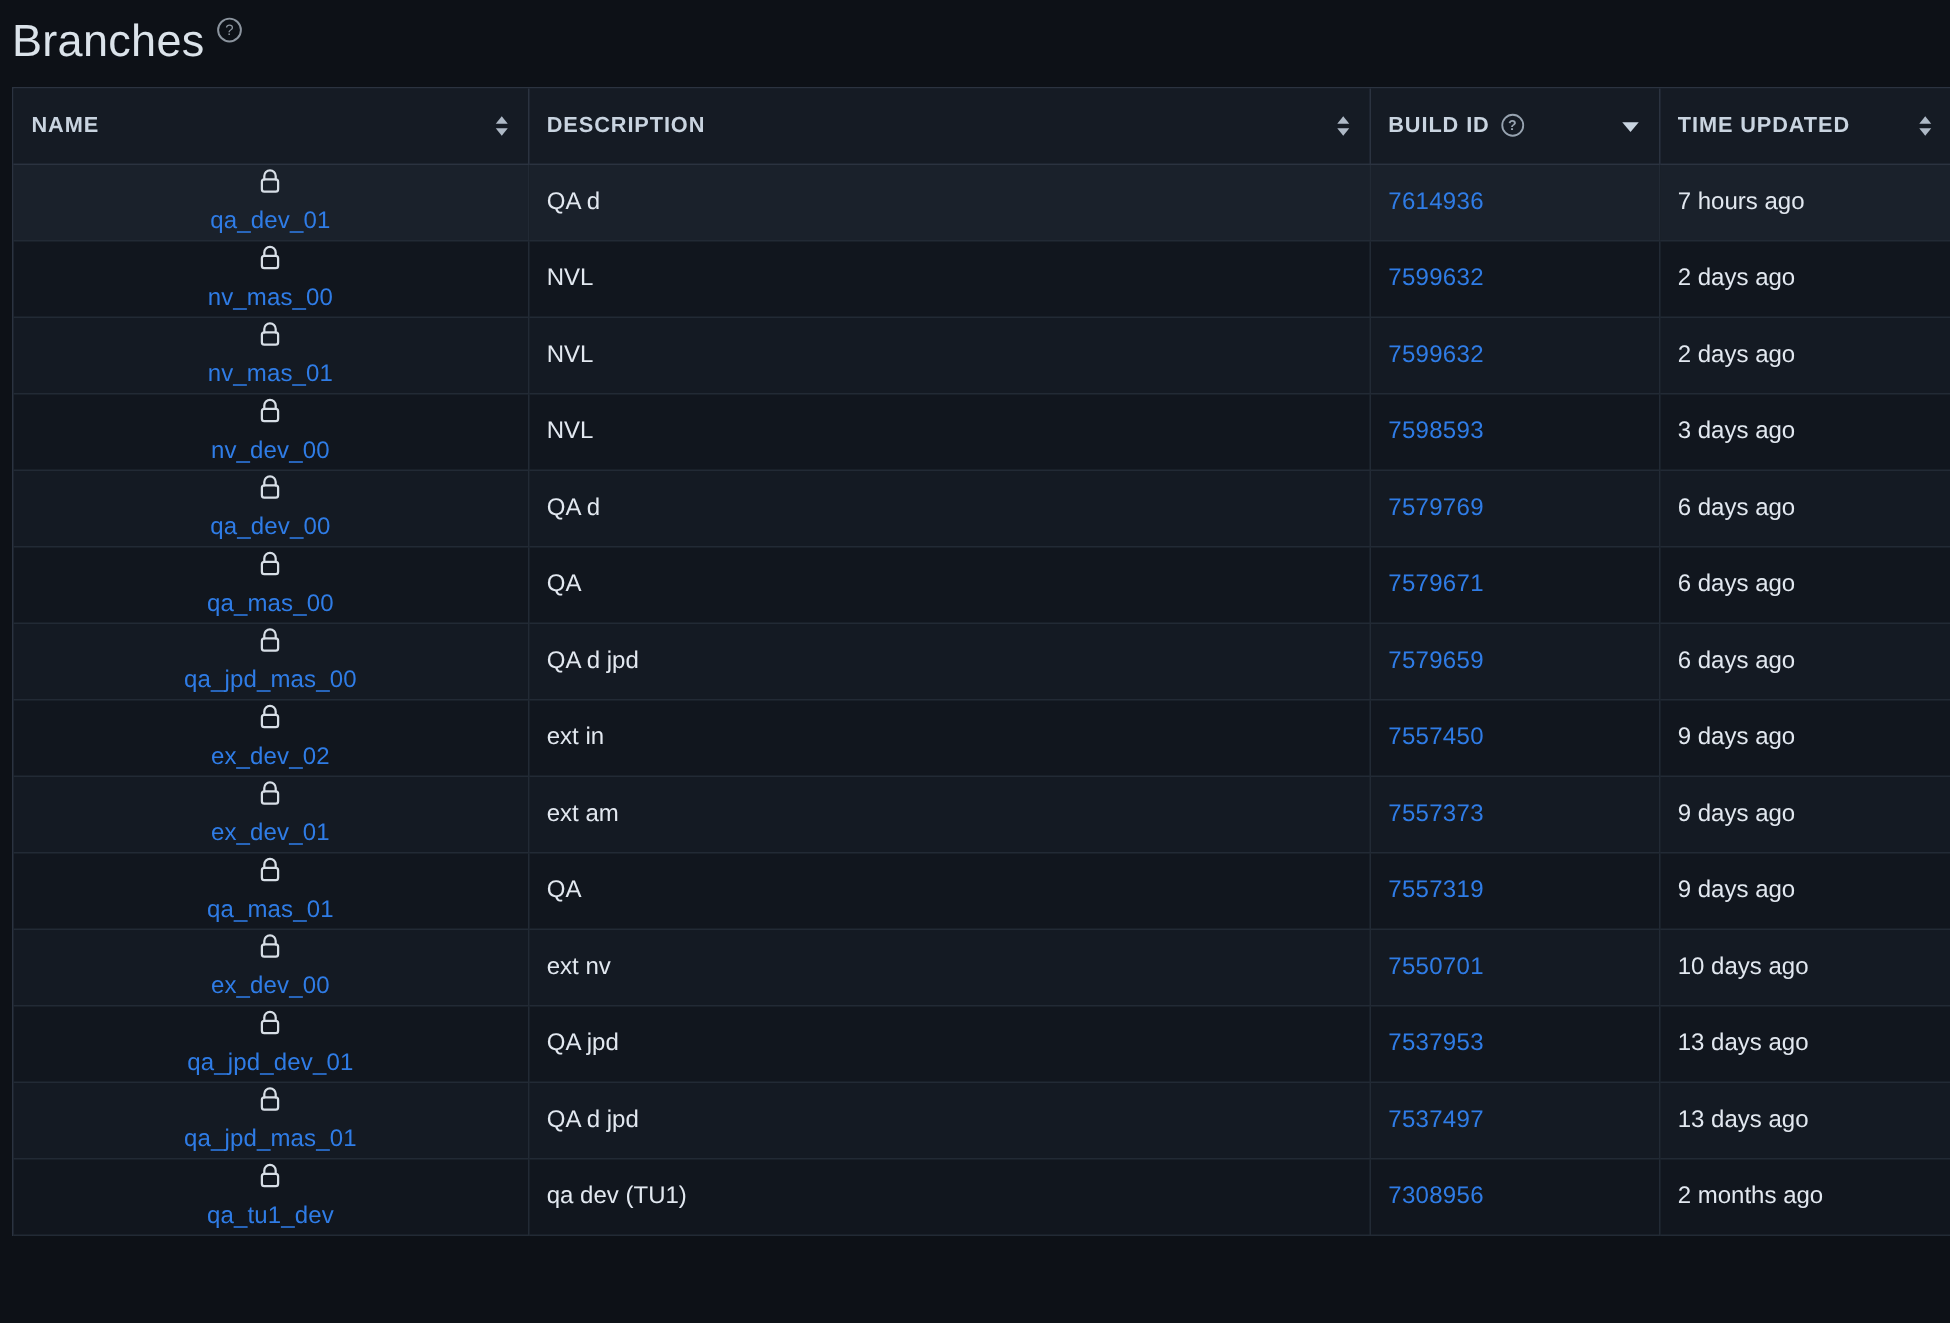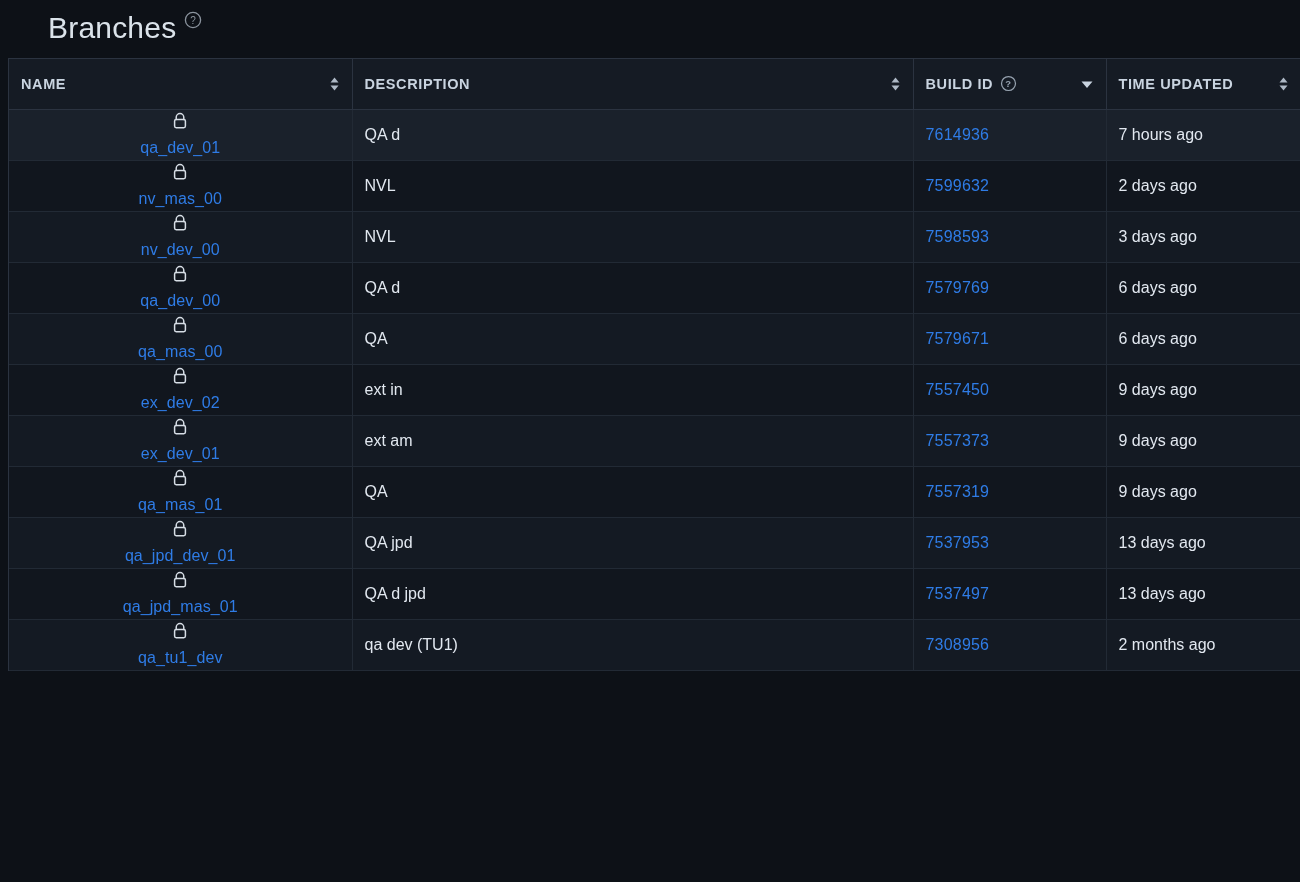--- a/index.html
+++ b/index.html
@@ -31,21 +31,20 @@
     padding: 8px 0 0 8px;
     height: 48px;
     box-sizing: border-box;
   }
   .page-title {
     font-size: 30px;
     font-weight: 400;
     color: #dbe3ea;
     letter-spacing: 0.2px;
     line-height: 36px;
-    margin-left: 40px;
   }
   .help-icon {
     display: inline-flex;
     align-items: center;
     justify-content: center;
     width: 18px;
     height: 18px;
     position: relative;
     top: -8px;
   }
@@ -278,20 +277,36 @@
           </tr>
           <tr>
             <td>
               <div class="name-cell">
                 <span class="lock-icon">
                   <svg width="16" height="18" viewBox="0 0 16 18">
                     <path d="M4.2 7.6 V5.4 a3.8 3.8 0 0 1 7.6 0 V7.6" fill="none" stroke="#d7dee6" stroke-width="1.5" stroke-linecap="round"></path>
                     <rect x="2.6" y="7.5" width="10.8" height="8.2" rx="1.6" ry="1.6" fill="none" stroke="#d7dee6" stroke-width="1.5"></rect>
                   </svg>
                 </span>
+                <a class="branch-link" href="#">nv_mas_01</a>
+              </div>
+            </td>
+            <td><span class="desc-text">NVL</span></td>
+            <td><a class="build-link" href="#">7599632</a></td>
+            <td><span class="time-text">2 days ago</span></td>
+          </tr>
+          <tr>
+            <td>
+              <div class="name-cell">
+                <span class="lock-icon">
+                  <svg width="16" height="18" viewBox="0 0 16 18">
+                    <path d="M4.2 7.6 V5.4 a3.8 3.8 0 0 1 7.6 0 V7.6" fill="none" stroke="#d7dee6" stroke-width="1.5" stroke-linecap="round"></path>
+                    <rect x="2.6" y="7.5" width="10.8" height="8.2" rx="1.6" ry="1.6" fill="none" stroke="#d7dee6" stroke-width="1.5"></rect>
+                  </svg>
+                </span>
                 <a class="branch-link" href="#">nv_dev_00</a>
               </div>
             </td>
             <td><span class="desc-text">NVL</span></td>
             <td><a class="build-link" href="#">7598593</a></td>
             <td><span class="time-text">3 days ago</span></td>
           </tr>
           <tr>
             <td>
               <div class="name-cell">
@@ -326,20 +341,36 @@
           </tr>
           <tr>
             <td>
               <div class="name-cell">
                 <span class="lock-icon">
                   <svg width="16" height="18" viewBox="0 0 16 18">
                     <path d="M4.2 7.6 V5.4 a3.8 3.8 0 0 1 7.6 0 V7.6" fill="none" stroke="#d7dee6" stroke-width="1.5" stroke-linecap="round"></path>
                     <rect x="2.6" y="7.5" width="10.8" height="8.2" rx="1.6" ry="1.6" fill="none" stroke="#d7dee6" stroke-width="1.5"></rect>
                   </svg>
                 </span>
+                <a class="branch-link" href="#">qa_jpd_mas_00</a>
+              </div>
+            </td>
+            <td><span class="desc-text">QA d jpd</span></td>
+            <td><a class="build-link" href="#">7579659</a></td>
+            <td><span class="time-text">6 days ago</span></td>
+          </tr>
+          <tr>
+            <td>
+              <div class="name-cell">
+                <span class="lock-icon">
+                  <svg width="16" height="18" viewBox="0 0 16 18">
+                    <path d="M4.2 7.6 V5.4 a3.8 3.8 0 0 1 7.6 0 V7.6" fill="none" stroke="#d7dee6" stroke-width="1.5" stroke-linecap="round"></path>
+                    <rect x="2.6" y="7.5" width="10.8" height="8.2" rx="1.6" ry="1.6" fill="none" stroke="#d7dee6" stroke-width="1.5"></rect>
+                  </svg>
+                </span>
                 <a class="branch-link" href="#">ex_dev_02</a>
               </div>
             </td>
             <td><span class="desc-text">ext in</span></td>
             <td><a class="build-link" href="#">7557450</a></td>
             <td><span class="time-text">9 days ago</span></td>
           </tr>
           <tr>
             <td>
               <div class="name-cell">
@@ -374,20 +405,36 @@
           </tr>
           <tr>
             <td>
               <div class="name-cell">
                 <span class="lock-icon">
                   <svg width="16" height="18" viewBox="0 0 16 18">
                     <path d="M4.2 7.6 V5.4 a3.8 3.8 0 0 1 7.6 0 V7.6" fill="none" stroke="#d7dee6" stroke-width="1.5" stroke-linecap="round"></path>
                     <rect x="2.6" y="7.5" width="10.8" height="8.2" rx="1.6" ry="1.6" fill="none" stroke="#d7dee6" stroke-width="1.5"></rect>
                   </svg>
                 </span>
+                <a class="branch-link" href="#">ex_dev_00</a>
+              </div>
+            </td>
+            <td><span class="desc-text">ext nv</span></td>
+            <td><a class="build-link" href="#">7550701</a></td>
+            <td><span class="time-text">10 days ago</span></td>
+          </tr>
+          <tr>
+            <td>
+              <div class="name-cell">
+                <span class="lock-icon">
+                  <svg width="16" height="18" viewBox="0 0 16 18">
+                    <path d="M4.2 7.6 V5.4 a3.8 3.8 0 0 1 7.6 0 V7.6" fill="none" stroke="#d7dee6" stroke-width="1.5" stroke-linecap="round"></path>
+                    <rect x="2.6" y="7.5" width="10.8" height="8.2" rx="1.6" ry="1.6" fill="none" stroke="#d7dee6" stroke-width="1.5"></rect>
+                  </svg>
+                </span>
                 <a class="branch-link" href="#">qa_jpd_dev_01</a>
               </div>
             </td>
             <td><span class="desc-text">QA jpd</span></td>
             <td><a class="build-link" href="#">7537953</a></td>
             <td><span class="time-text">13 days ago</span></td>
           </tr>
           <tr>
             <td>
               <div class="name-cell">

